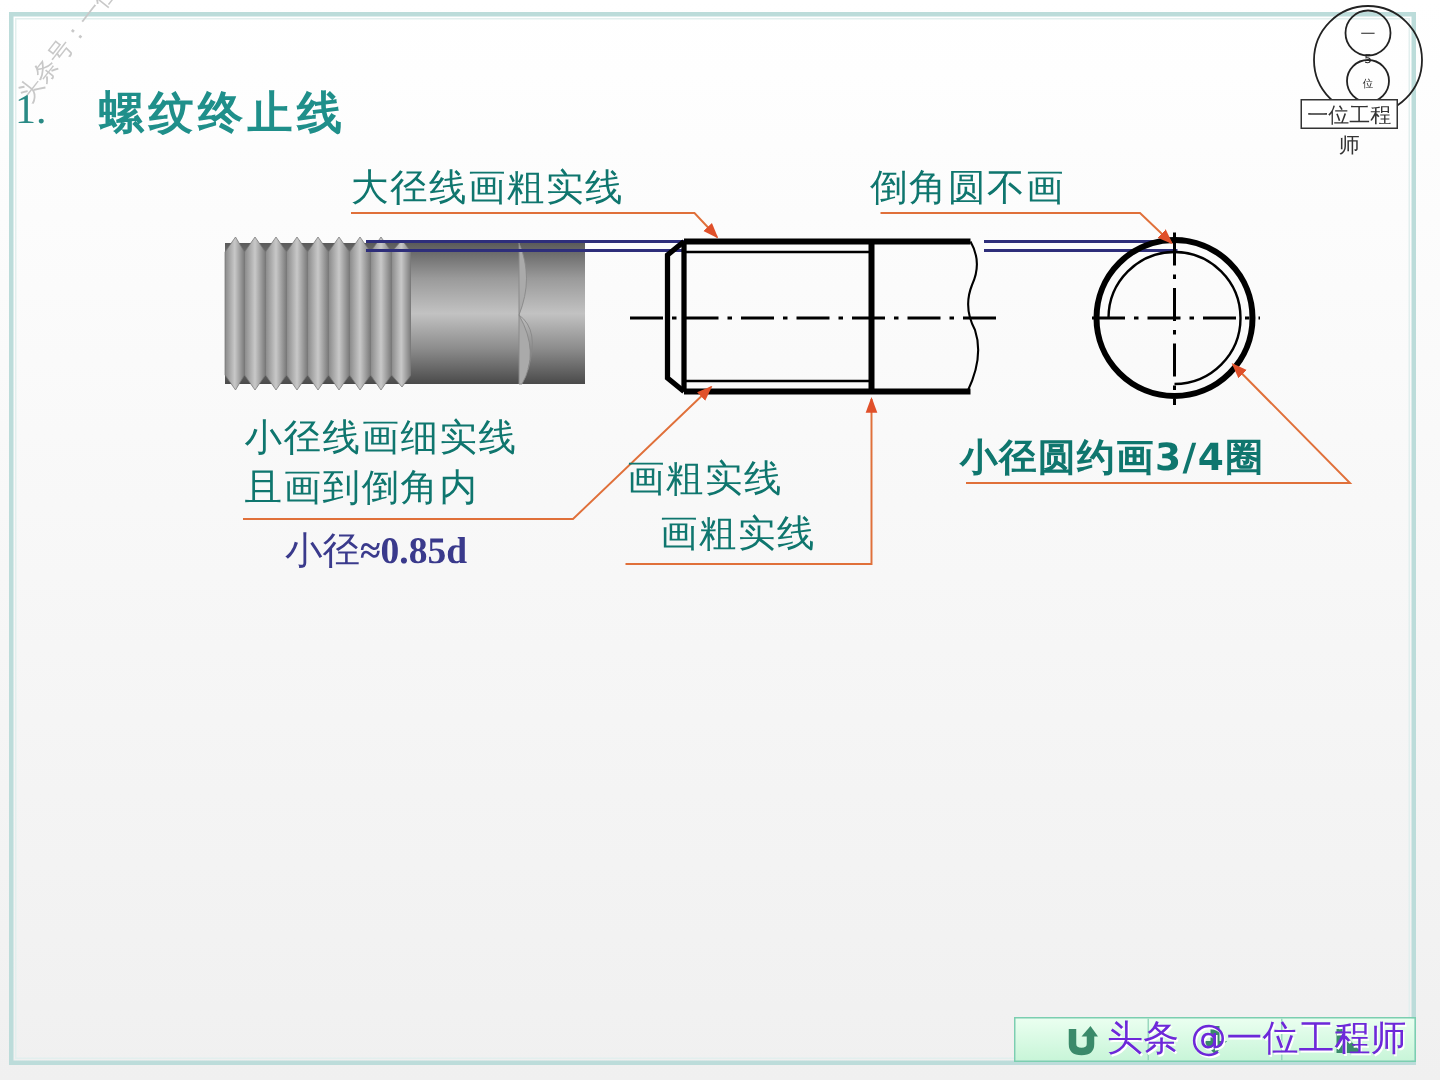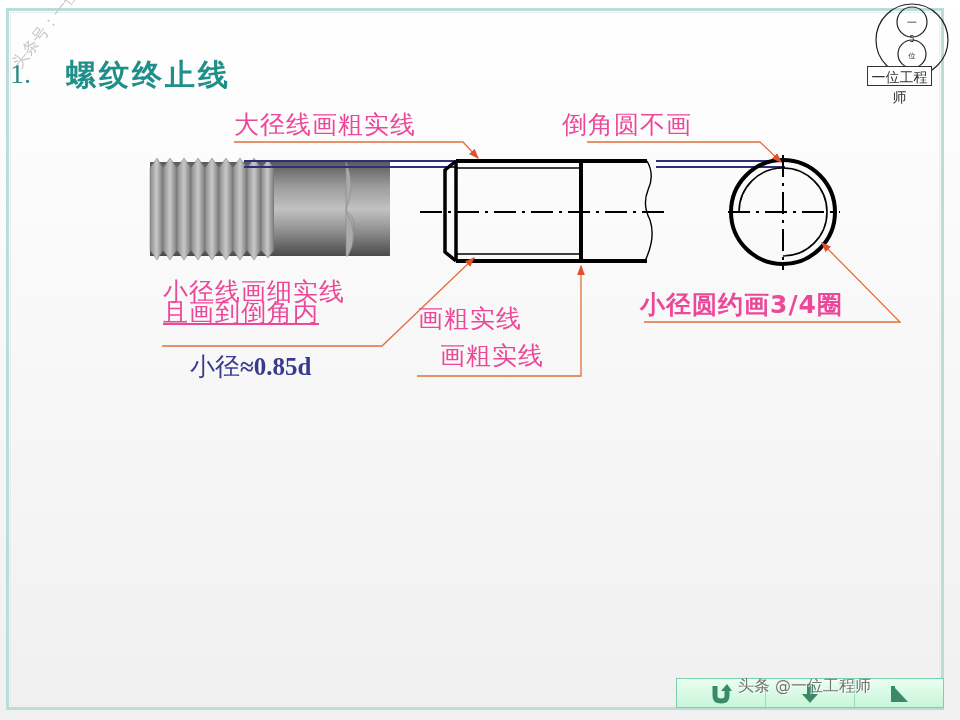--- a/index.html
+++ b/index.html
@@ -31,42 +31,42 @@
   }
   .logo {
     position: absolute; left: 866px; top: 2px; width: 88px; height: 86px;
   }
   .logo-label {
     position: absolute; left: 867px; top: 66px; width: 65px; height: 20px;
     border: 1px solid #333; background: #fff; font-size: 14px; color: #333;
     text-align: center; line-height: 20px; box-sizing: border-box;
   }
   .label {
-    position: absolute; font-size: 25px; color: #ec4899; white-space: nowrap;
+    position: absolute; font-size: 25px; color: #0f766e; white-space: nowrap;
     letter-spacing: 1px;
   }
   .label-blue {
     position: absolute; font-size: 25px; color: #3a3a8c; white-space: nowrap;
     font-weight: normal;
   }
   .label-blue b { font-family: Liberation Serif, serif; font-weight: bold; }
   svg.diagram { position: absolute; left: 0; top: 0; }
   .nav {
     position: absolute; left: 676px; top: 678px; width: 268px; height: 30px;
     display: flex; border: 1px solid #7bcfb0;
     background: linear-gradient(180deg, #eafff0 0%, #c8f5d8 100%);
     box-sizing: border-box;
   }
   .nav-btn {
     flex: 1; border-right: 1px solid #9ad8bf; display: flex;
     align-items: center; justify-content: center; cursor: pointer;
   }
   .nav-btn:last-child { border-right: none; }
   .credit {
-    position: absolute; left: 738px; top: 676px; font-size: 16px; color: #737373;
+    position: absolute; left: 738px; top: 676px; font-size: 24px; color: #6d28d9;
     white-space: nowrap; text-shadow: 1px 1px 0 #fff;
   }
 </style>
 </head>
 <body>
 
 <div class="frame"></div>
 <div class="frame-inner"></div>
 
 <div class="watermark">头条号：一位工程师</div>
@@ -159,23 +159,23 @@
   <g stroke="#e0703a" stroke-width="1.3" fill="none">
     <polyline points="234,142 463,142 478,158" marker-end="url(#arr)"></polyline>
     <polyline points="587,142 760,142 781,162" marker-end="url(#arr)"></polyline>
     <polyline points="162,346 382,346 474,258" marker-end="url(#arr)"></polyline>
     <polyline points="417,376 581,376 581,266" marker-end="url(#arr)"></polyline>
     <polyline points="644,322 900,322 822,243" marker-end="url(#arr)"></polyline>
   </g>
 </svg>
 
 <div class="label" style="left:234px; top:108px;">大径线画粗实线</div>
-<div class="label" style="left:562px; top:108px;">倒角圆不画</div>
+<div class="label" style="left:580px; top:108px;">倒角圆不画</div>
 <div class="label" style="left:163px; top:275px;text-align:center;">小径线画细实线</div>
-<div class="label" style="left:163px; top:296px;text-decoration:underline;">且画到倒角内</div>
+<div class="label" style="left:163px; top:308px;">且画到倒角内</div>
 <div class="label-blue" style="left:190px; top:350px;"><span>小径</span><b>≈0.85d</b></div>
 <div class="label" style="left:418px; top:302px;">画粗实线</div>
 <div class="label" style="left:440px; top:339px;">画粗实线</div>
 <div class="label" style="left:640px; top:288px;font-weight:bold;">小径圆约画3/4圈</div>
 
 <div class="nav">
   <div class="nav-btn">
     <svg width="22" height="22" viewBox="0 0 22 22">
       <path d="M5,4 L5,14 Q5,19 11,19 Q17,19 17,14 L17,8" fill="none" stroke="#3a8a6a" stroke-width="5"></path>
       <path d="M11,9 L17,2 L22,9 Z" fill="#3a8a6a"></path>

